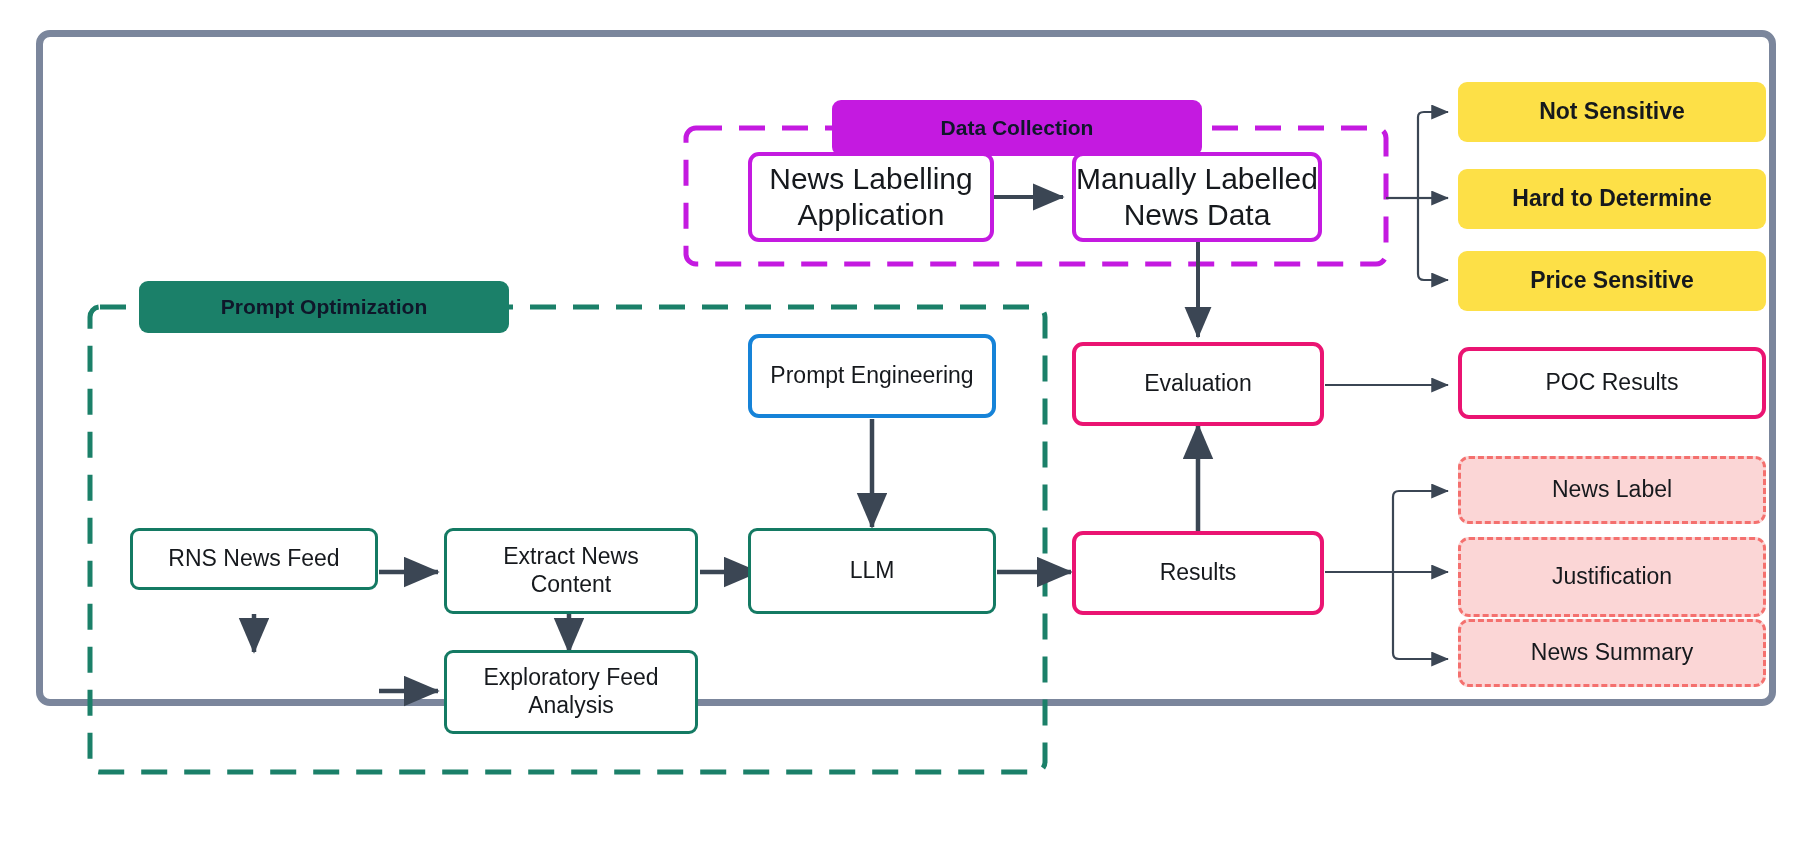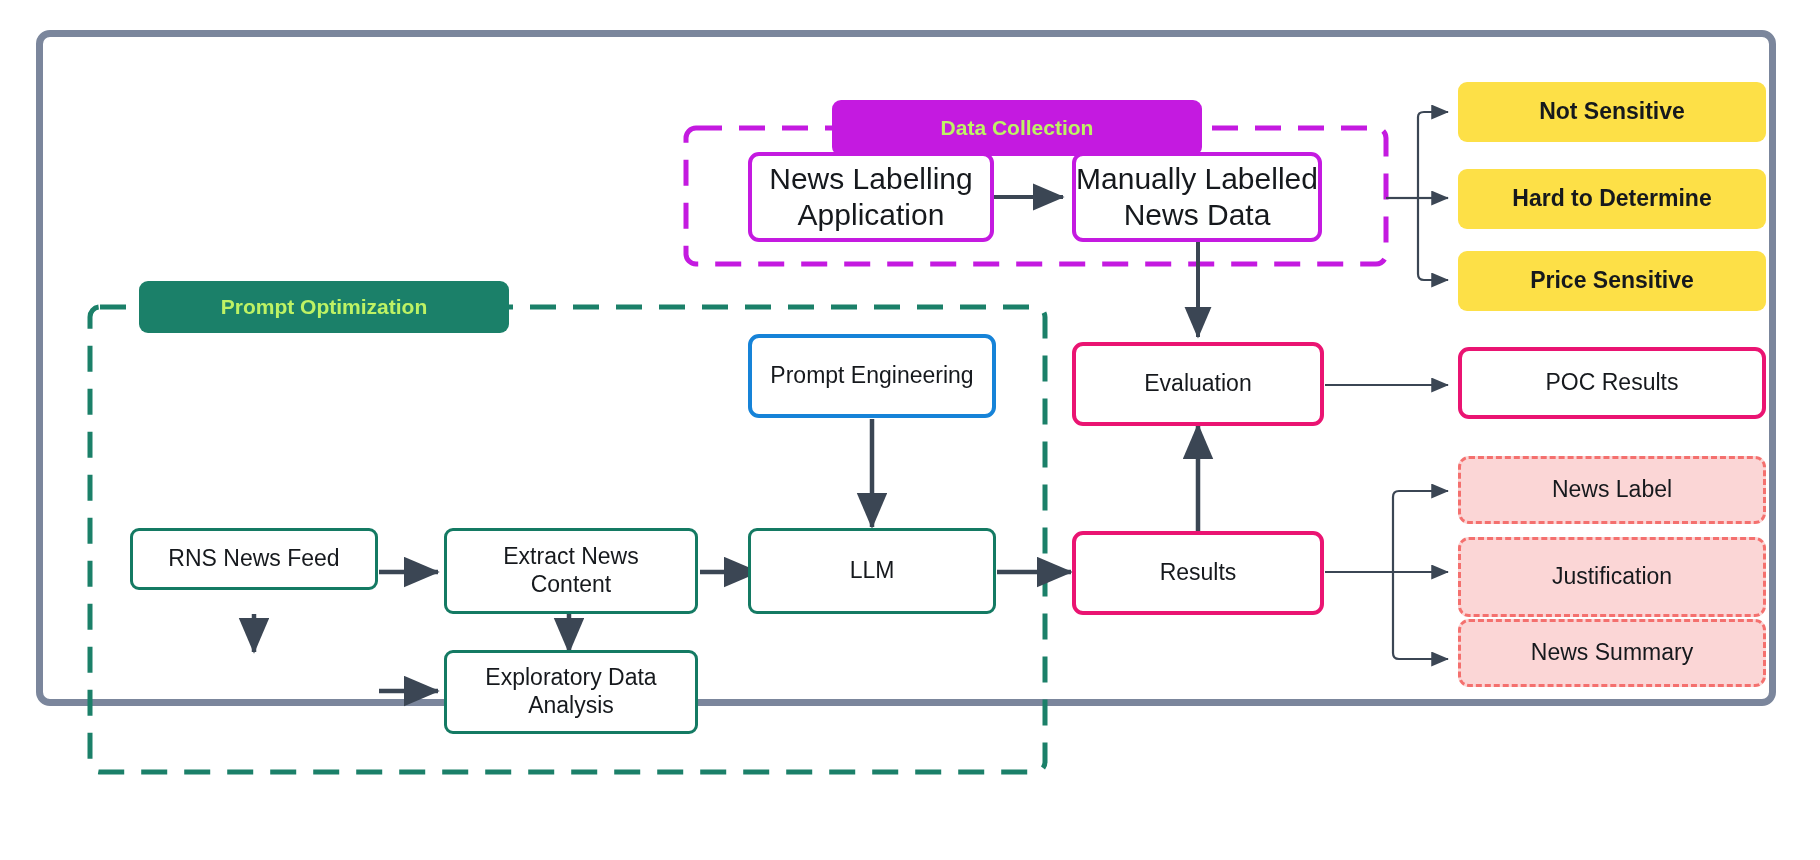--- a/index.html
+++ b/index.html
@@ -63,21 +63,21 @@
     font-size: 23px;
   }
   .group-label {
     position: absolute;
     box-sizing: border-box;
     display: flex;
     align-items: center;
     justify-content: center;
     font-size: 21px;
     font-weight: bold;
-    color: #bef264;
+    color: #0f172a;
     border-radius: 9px;
     z-index: 5;
   }
   .gl-purple { background: #c41ae0; }
   .gl-teal   { background: #1b8069; }
 </style>
 </head>
 <body>
 
 <div id="stage">
@@ -204,18 +204,18 @@
     </div>
   </div>
 
   <div class="node node-teal" style="left:748px; top:528px; width:248px; height:86px;">
     <span>LLM</span>
   </div>
 
 
   <div class="node node-teal" style="left:444px; top:650px; width:254px; height:84px;">
     <div>
-      <div>Exploratory Data</div>
+      <div>Exploratory Feed</div>
       <div>Analysis</div>
     </div>
   </div>
 
 </div>
 
 </body></html>

